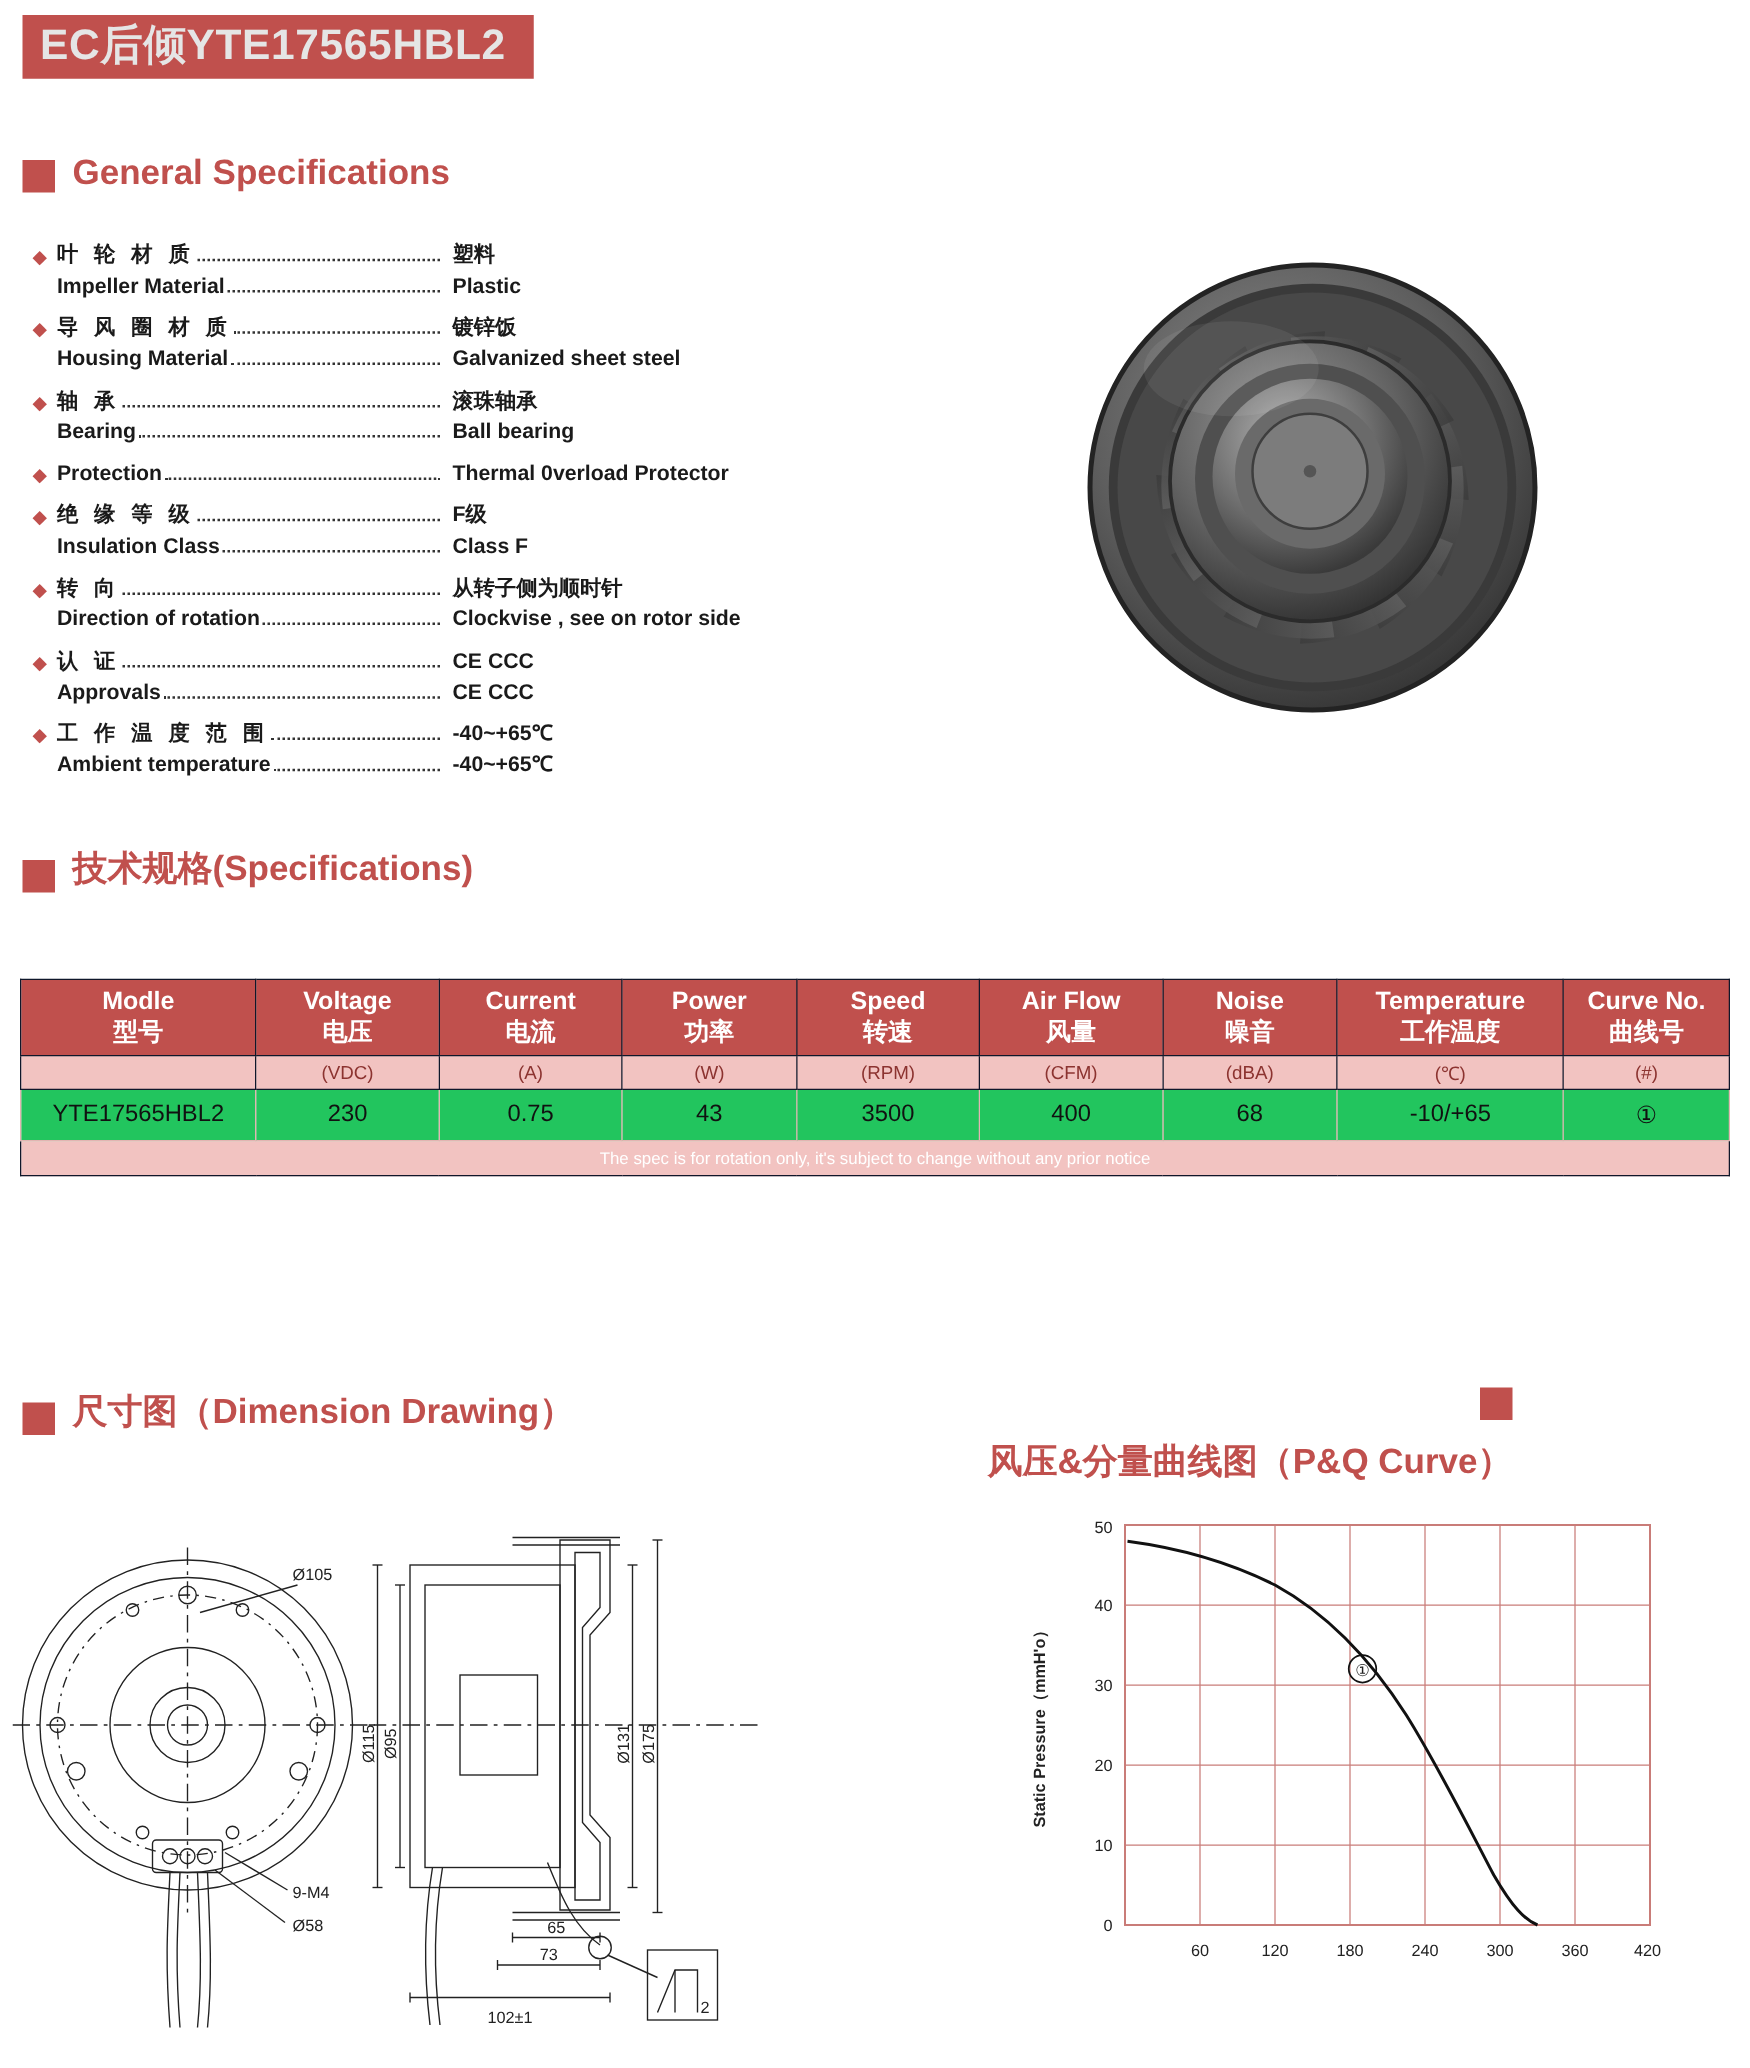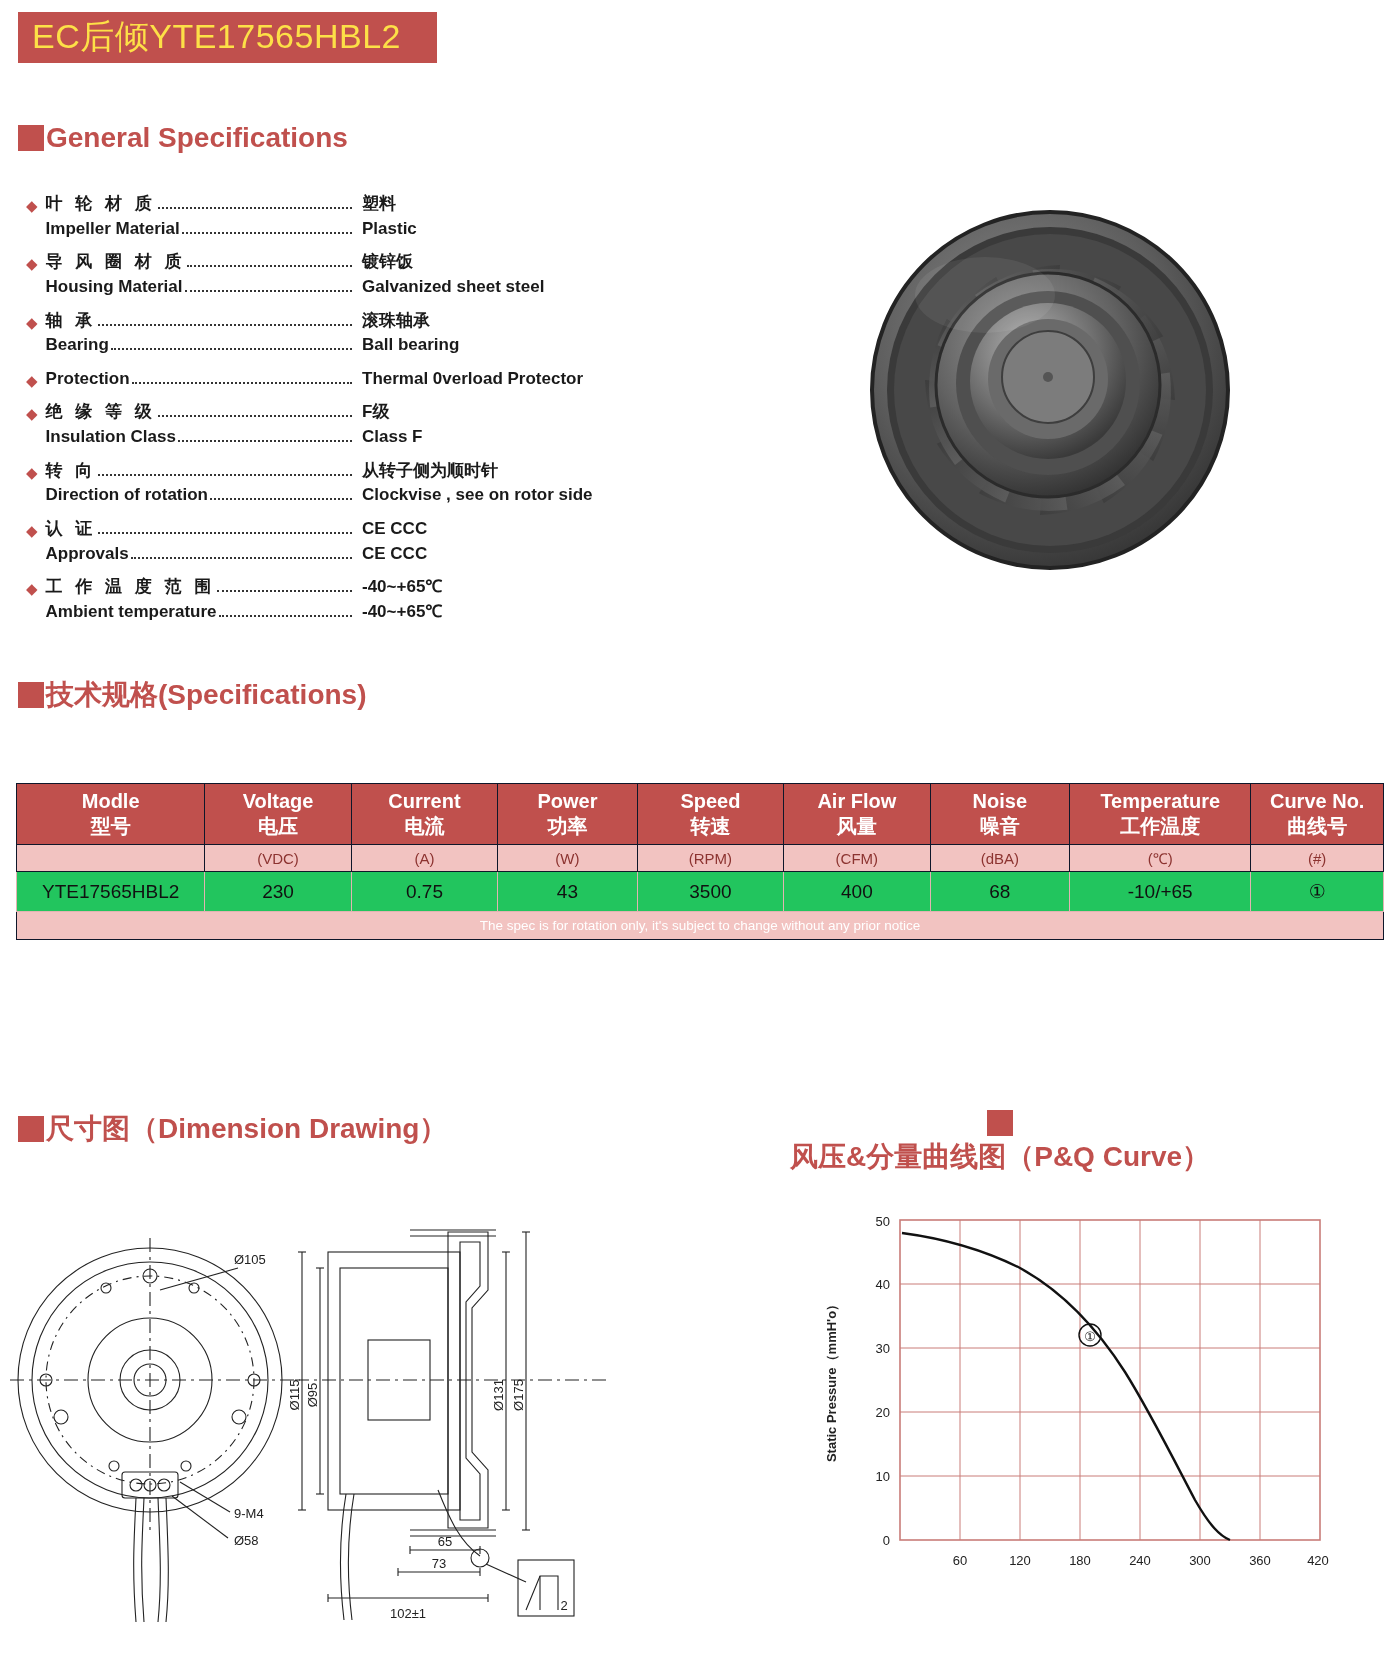--- a/index.html
+++ b/index.html
@@ -13,34 +13,34 @@
     position: relative;
     overflow: hidden;
   }
 
   
   .title-banner {
     position: absolute;
     left: 18px;
     top: 12px;
     background: #c0504d;
-    color: #fde047;
+    color: #e5e5e5;
     font-size: 34px;
-    font-weight: normal;
-    padding: 6px 36px 8px 14px;
+    font-weight: bold;
+    padding: 6px 22px 8px 14px;
     letter-spacing: 0.5px;
     line-height: 1.1;
   }
 
   
   .section-head {
     position: absolute;
     display: flex;
-    align-items: center;
-    gap: 2px;
+    align-items: flex-end;
+    gap: 14px;
   }
   .section-head .swatch {
     width: 26px;
     height: 26px;
     background: #c0504d;
     flex: none;
   }
   .section-head .label {
     color: #c0504d;
     font-size: 28px;

